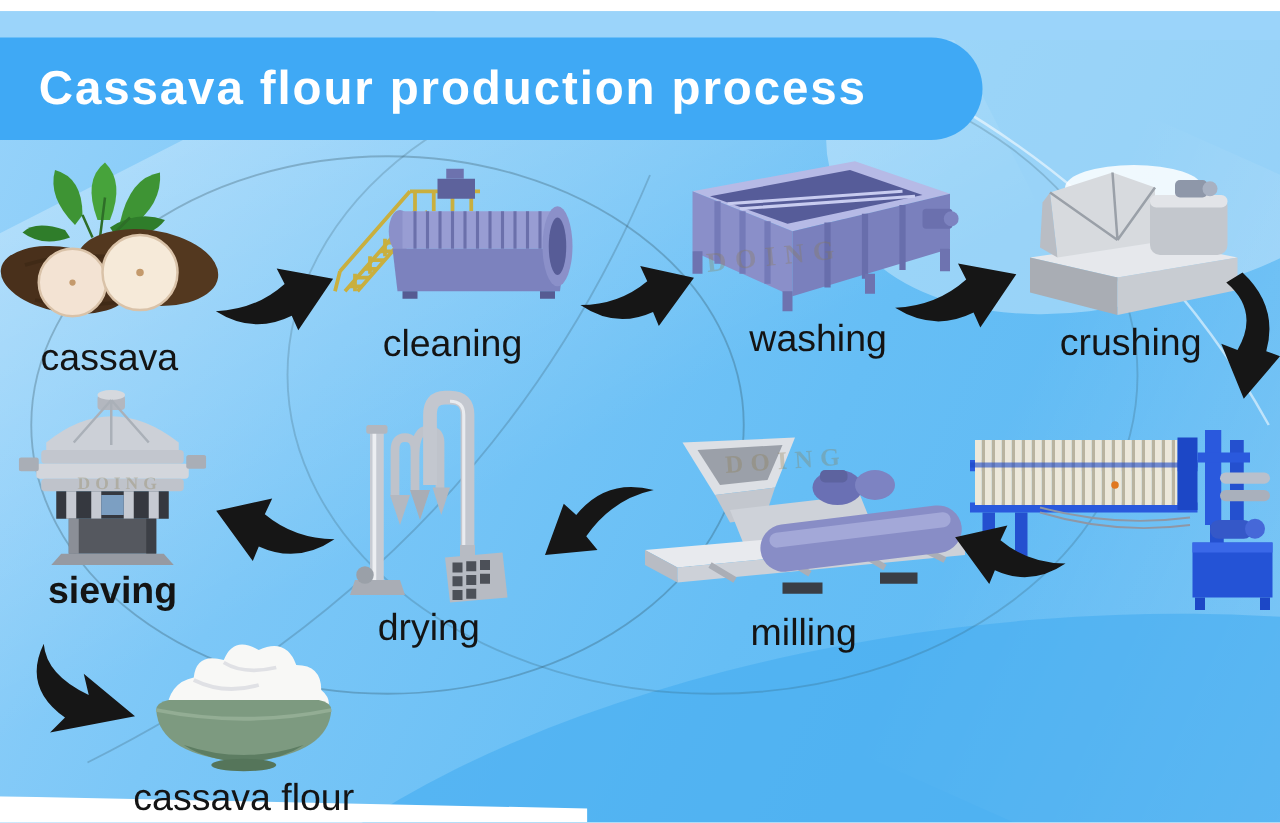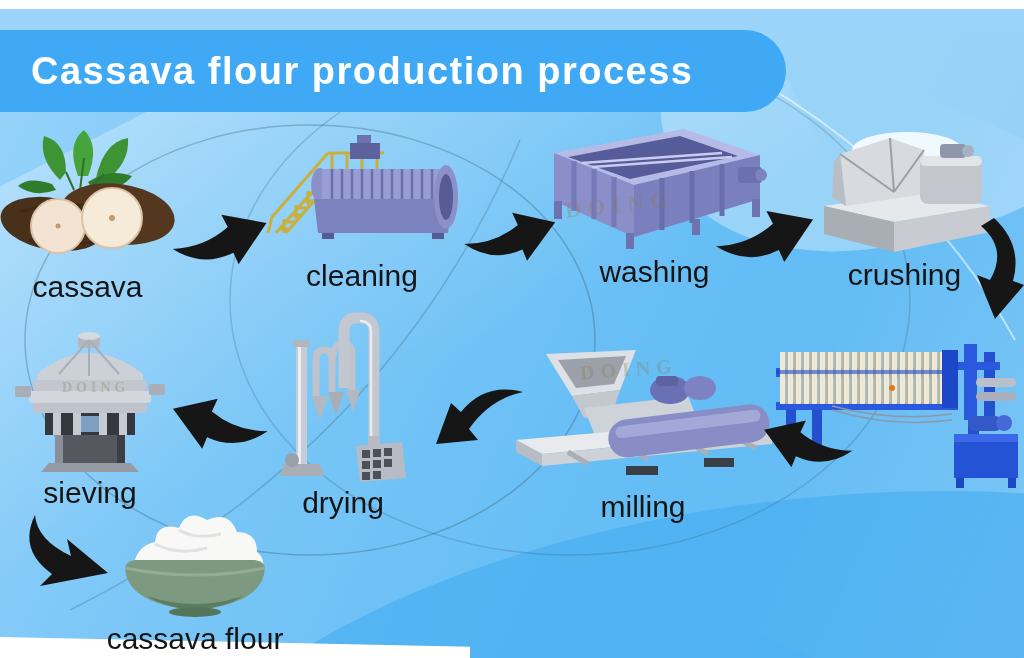--- a/index.html
+++ b/index.html
@@ -211,21 +211,21 @@
       <rect x="118" y="118" width="32" height="9" fill="#3a3e45"></rect>
       <rect x="196" y="110" width="30" height="9" fill="#3a3e45"></rect>
       <g transform="rotate(-7 180 84)">
         <rect x="100" y="64" width="162" height="38" rx="19" fill="#888dc6"></rect>
         <rect x="108" y="70" width="146" height="12" rx="6" fill="#a3a8d8"></rect>
       </g>
     </svg>
     <div class="lbl">milling</div>
   </div>
 
-  <div class="abs stage" style="left:15px;top:328px;width:150px;">
+  <div class="abs stage" style="left:15px;top:308px;width:150px;font-weight:bold;">
     <svg width="150" height="146" viewBox="0 0 150 146">
       <rect x="63" y="8" width="22" height="12" rx="3" fill="#b3b7bf"></rect>
       <ellipse cx="74" cy="8" rx="11" ry="4" fill="#d6d9de"></ellipse>
       <path d="M22 46 Q74 4 128 46 L128 52 L22 52 Z" fill="#ccd0d7"></path>
       <path d="M74 12 L44 46 M74 12 L74 48 M74 12 L104 46" stroke="#aab0b8" stroke-width="2" fill="none"></path>
       <rect x="18" y="52" width="114" height="11" rx="3" fill="#c2c6ce"></rect>
       <rect x="14" y="63" width="122" height="12" rx="3" fill="#d3d6dc"></rect>
       <rect x="18" y="75" width="114" height="10" rx="3" fill="#bfc3cb"></rect>
       <rect x="0" y="58" width="16" height="11" rx="2" fill="#a9aeb6"></rect>
       <rect x="134" y="56" width="16" height="11" rx="2" fill="#a9aeb6"></rect>

